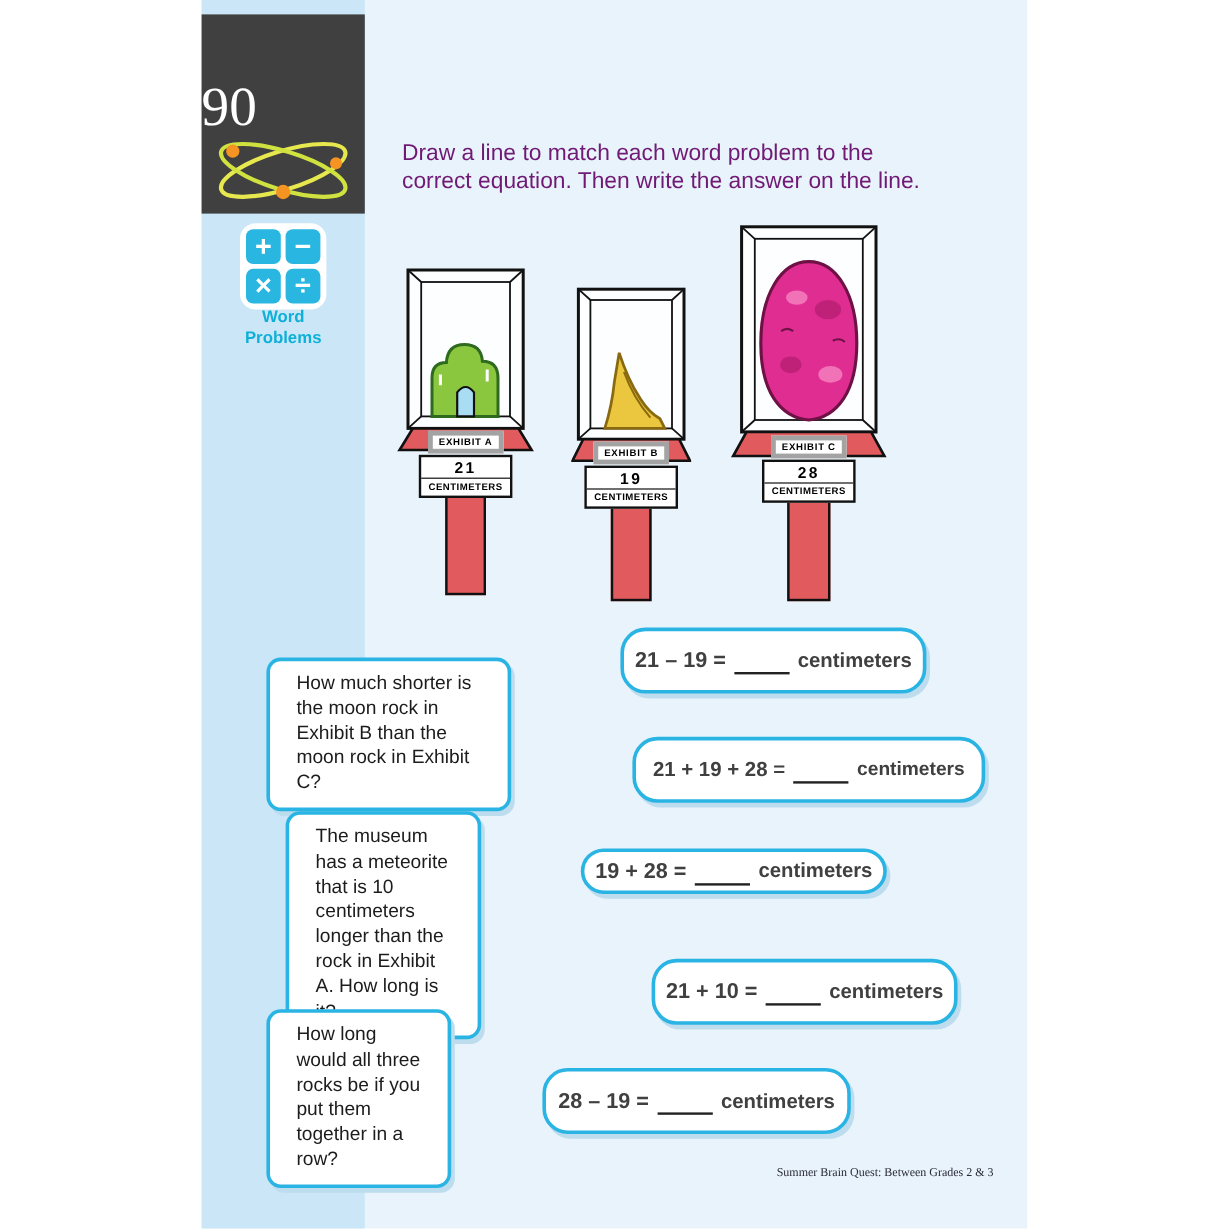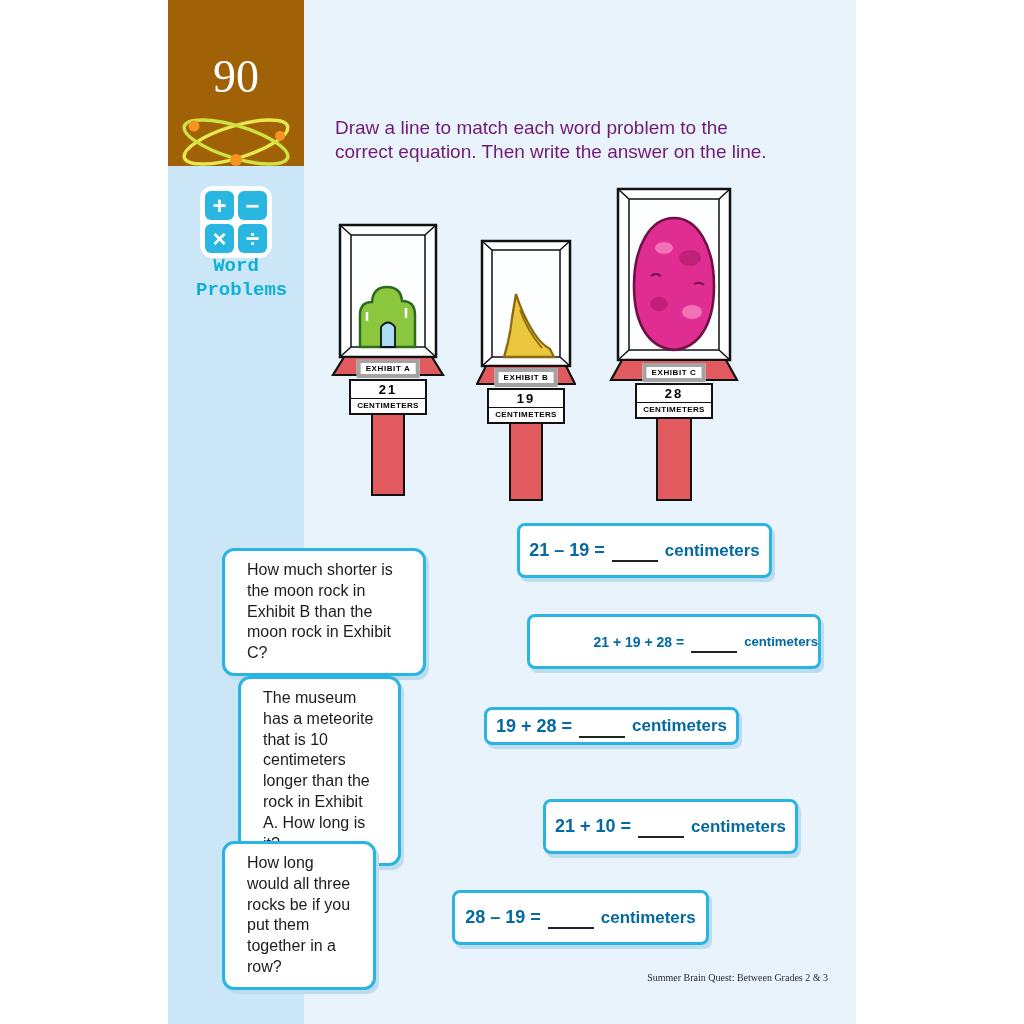--- a/index.html
+++ b/index.html
@@ -3,30 +3,30 @@
 <meta charset="utf-8">
 <style>
   * { margin:0; padding:0; box-sizing:border-box; }
   html,body { width:1024px; height:1024px; background:#ffffff; font-family:"Liberation Sans",sans-serif; }
   .canvas { position:relative; width:1024px; height:1024px; background:#ffffff; overflow:hidden; }
 
   .page { position:absolute; left:168px; top:0; width:688px; height:1024px; background:#e8f3fb; }
 
   
   .sidebar-col { position:absolute; left:0; top:0; width:136px; height:1024px; background:#cbe7f7; }
-  .pagenum-block { position:absolute; left:0; top:0; width:136px; height:166px; background:#a16207;
-                   display:flex; align-items:center; justify-content:center; }
+  .pagenum-block { position:absolute; left:0; top:12px; width:136px; height:166px; background:#404040;
+                   display:flex; align-items:center; justify-content:flex-start; }
   .pagenum { color:#ffffff; font-family:"Liberation Serif",serif; font-size:46px; margin-top:-14px; }
   .atom-wrap { position:absolute; left:9px; top:104px; width:118px; height:76px; }
   .math-icon { position:absolute; left:32px; top:186px; width:72px; height:72px; background:#ffffff;
                border-radius:13px; padding:5px; display:grid; grid-template-columns:1fr 1fr; gap:4px; }
   .math-cell { background:#29b6e0; border-radius:6px; color:#ffffff; font-weight:bold; font-size:24px;
                display:flex; align-items:center; justify-content:center; }
   .section-label { position:absolute; left:0; top:255px; width:136px; text-align:center;
-                   color:#0fb0d8; font-size:19px; font-weight:600; line-height:1.25;font-family:Liberation Mono, monospace; }
+                   color:#0fb0d8; font-size:14px; font-weight:600; line-height:1.25; }
   .section-label span { display:inline-block; width:80px; }
 
   
   .title { position:absolute; left:167px; top:56px; font-family:"Liberation Serif",serif; font-weight:bold;
            font-size:43px; color:#1d5b9e; letter-spacing:0.5px; }
   .instructions { position:absolute; left:167px; top:116px; color:#701a75; font-size:19px; line-height:1.28; }
 
   
   .exhibit { position:absolute; }
   .exhibit svg { position:absolute; left:0; top:0; }
@@ -50,24 +50,24 @@
   .exhibit-b .measure { top:150px; }
   .exhibit-b .pedestal { top:184px; width:34px; height:79px; }
 
   .exhibit-c { left:436px; top:186px; width:140px; height:316px; }
   .exhibit-c .plate { top:177px; }
   .exhibit-c .measure { top:197px; }
   .exhibit-c .pedestal { top:231px; width:36px; height:84px; }
 
   
   .eq { position:absolute; display:flex; align-items:center; justify-content:center; gap:7px;
-        background:#ffffff; border:3.5px solid #2ab4e4; border-radius:8px;
-        box-shadow:3px 4px 0 #bddcee; font-weight:bold; color:#0369a1; }
+        background:#ffffff; border:3.5px solid #2ab4e4; border-radius:21px;
+        box-shadow:3px 4px 0 #bddcee; font-weight:bold; color:#404040; }
   .eq-0 { left:349px; top:523px; width:255px; height:55px; font-size:18px; }
-  .eq-1 { left:359px; top:614px; width:294px; height:55px; font-size:14px;justify-content:flex-end; }
+  .eq-1 { left:359px; top:614px; width:294px; height:55px; font-size:17px; }
   .eq-2 { left:316px; top:707px; width:255px; height:38px; font-size:18px; }
   .eq-3 { left:375px; top:799px; width:255px; height:55px; font-size:18px; }
   .eq-4 { left:284px; top:890px; width:257px; height:55px; font-size:18px; }
   .eq-blank { display:inline-block; width:46px; height:15px; border-bottom:2.5px solid #222;
               position:relative; top:4px; }
   .eq-unit { font-size:0.94em; }
 
   .prob { position:absolute; background:#ffffff; border:3.5px solid #2ab4e4; border-radius:12px;
           box-shadow:3px 4px 0 #bddcee; padding:9px 22px; color:#1c1c1c; font-size:16px; line-height:1.3; }
   .prob-0 { left:54px; top:548px; width:204px; min-height:101px; }

